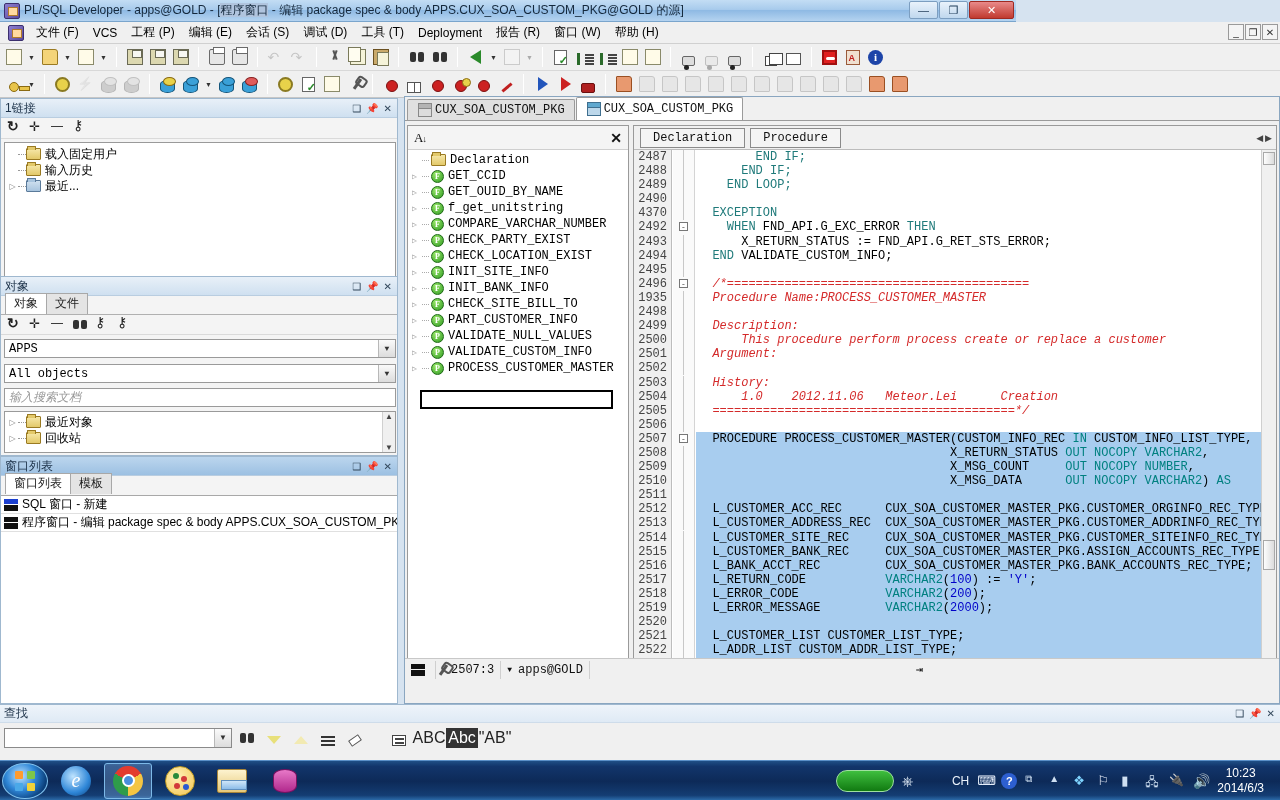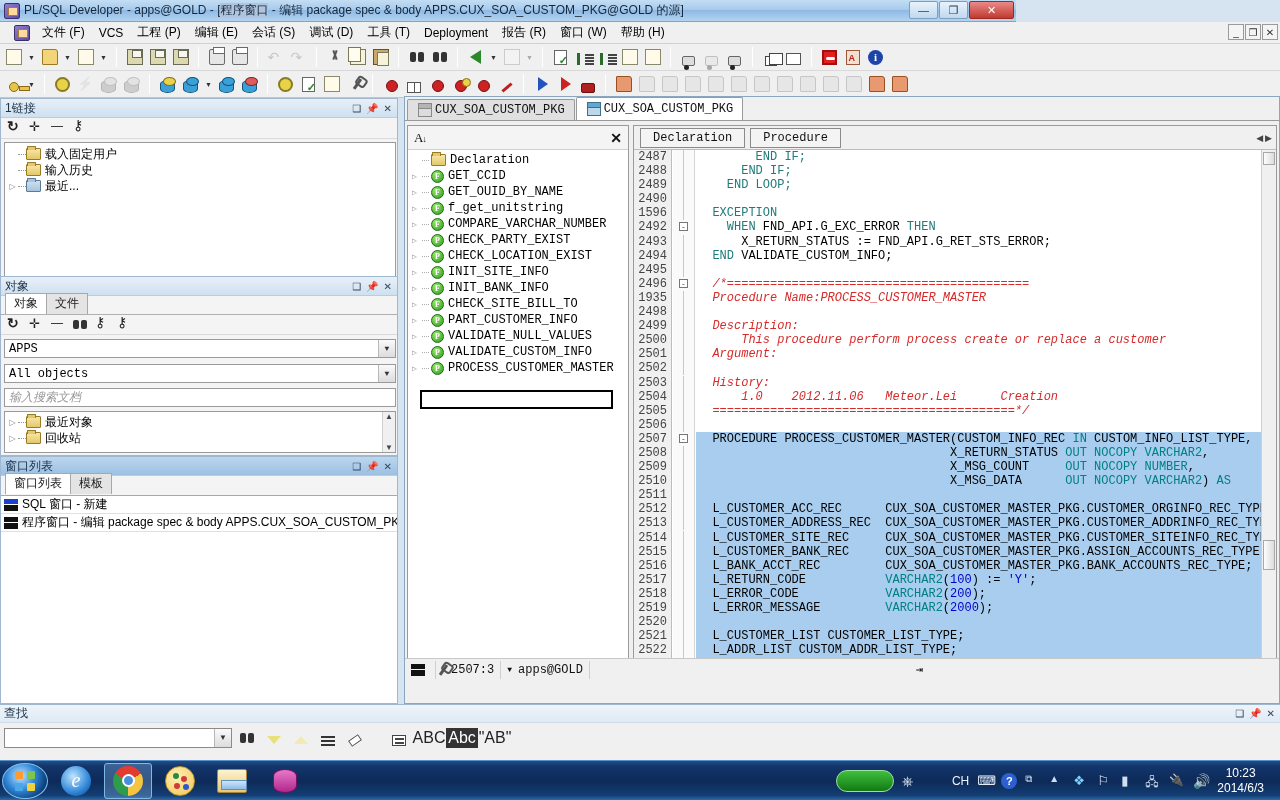--- a/index.html
+++ b/index.html
@@ -36,21 +36,21 @@
     width:29px;height:18px; border:1px solid #7c9ec0; border-radius:2px;
     background:linear-gradient(180deg,#e9f2fb,#c0d8ee);
     font-size:11px; color:#24405c; display:flex; align-items:center; justify-content:center;
   }
   .tb-btn.close{ background:linear-gradient(180deg,#e98a8a,#c13a2f); border-color:#9e2a22; color:#fff; width:45px;}
 
   
   .menubar{
     position:absolute; left:0; top:22px; width:1280px; height:22px;
     background:#f0f0f0; border-bottom:1px solid #d0d0d0;
-    display:flex; align-items:center; padding-left:14px;
+    display:flex; align-items:center; padding-left:8px;
   }
   .menubar .m-ico{
     width:16px;height:16px;margin-right:5px;
     background:linear-gradient(135deg,#8e7fd0,#5b4a9c); border:1px solid #3b2f6e; border-radius:2px;
     position:relative;
   }
   .menubar .m-ico:after{content:"";position:absolute;left:3px;top:3px;width:8px;height:7px;background:#ffd9a0;border:1px solid #b07a2a;}
   .menu-item{ padding:2px 7px; font-size:12px; color:#000; white-space:nowrap; cursor:default;
     font-family:"Liberation Sans",sans-serif;}
   .mdi-btns{ position:absolute; right:2px; top:2px; display:flex; gap:1px; }
@@ -845,21 +845,21 @@
             <span>◀</span>
               <span>▶</span>
           </div>
         </div>
         <div class="code-area">
           <div class="gutter" id="gutter">
               <div class="gline">2487</div>
               <div class="gline">2488</div>
               <div class="gline">2489</div>
               <div class="gline">2490</div>
-              <div class="gline">1596</div>
+              <div class="gline">4370</div>
               <div class="gline">2492</div>
               <div class="gline">2493</div>
               <div class="gline">2494</div>
               <div class="gline">2495</div>
               <div class="gline">2496</div>
               <div class="gline">1935</div>
               <div class="gline">2498</div>
               <div class="gline">2499</div>
               <div class="gline">2500</div>
               <div class="gline">2501</div>

